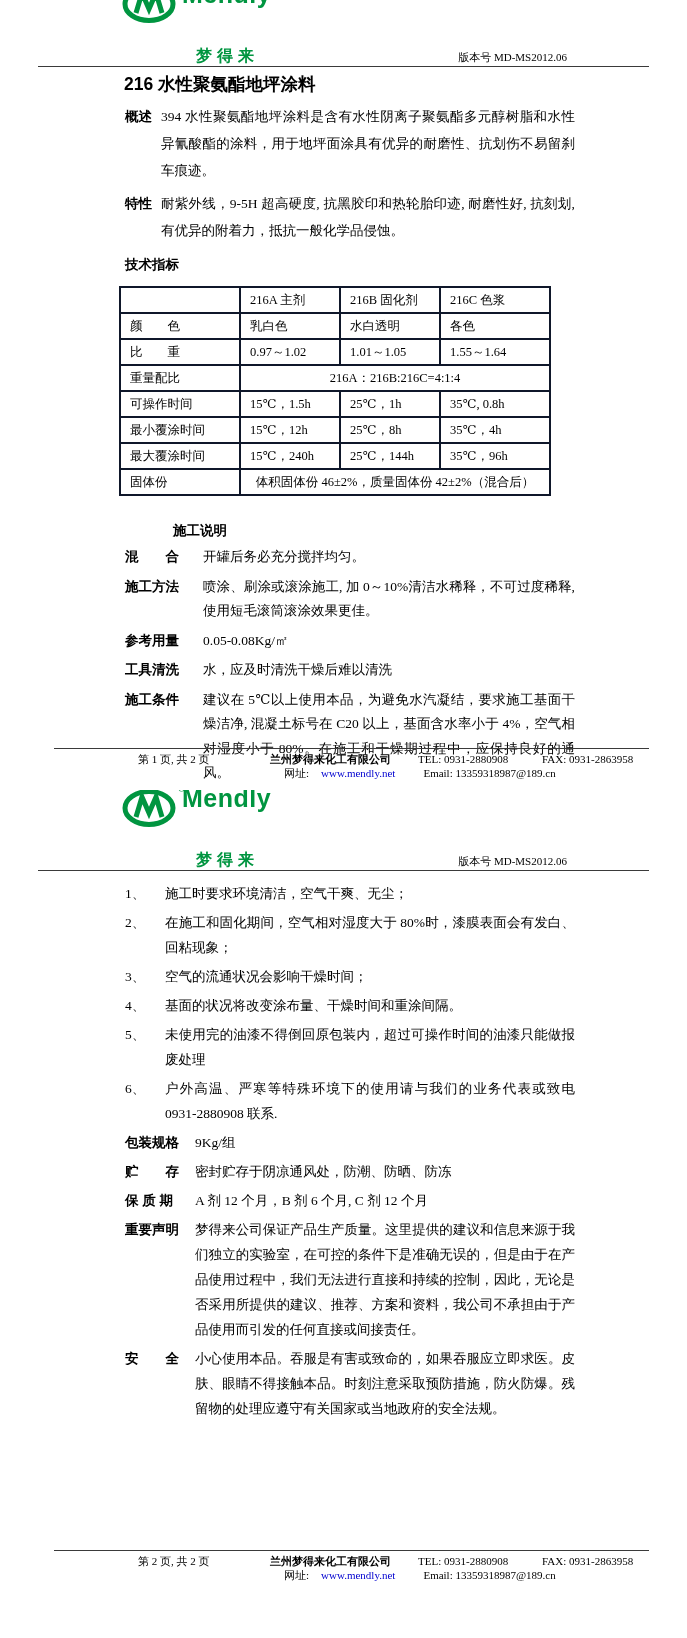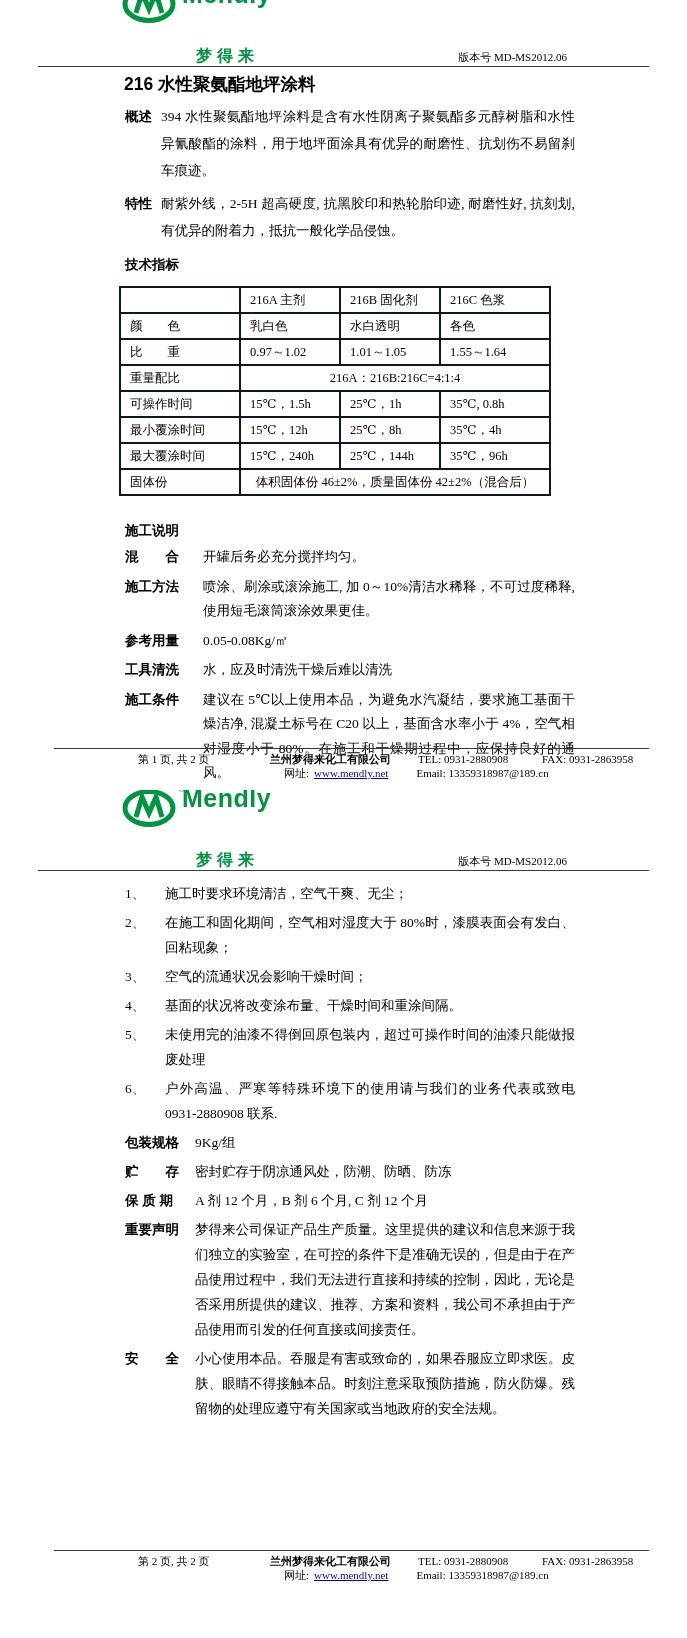--- a/index.html
+++ b/index.html
@@ -35,39 +35,39 @@
   .otxt{flex:1;line-height:27px;}
 
   .heading{font-family:"Liberation Sans",sans-serif;font-weight:bold;font-size:13.5px;
            margin-top:12px;line-height:18px;text-align:left;}
 
   table{border-collapse:collapse;margin:12px 0 0 -6px;table-layout:fixed;}
   td{border:2px solid #0f172a;font-size:12.5px;height:24px;padding:0 2px 0 9px;
      vertical-align:middle;overflow:hidden;white-space:pre-wrap;text-align:left;}
   .td-span{text-align:center;padding-left:2px;}
 
-  .constr{margin-top:26px;}
+  .constr{margin-top:26px;margin-left:48px;}
   .crow{display:flex;margin-top:5px;}
   .clbl{font-family:"Liberation Sans",sans-serif;font-weight:bold;width:78px;
         flex:none;line-height:24.5px;white-space:pre-wrap;}
   .ctxt{flex:1;line-height:24.5px;}
 
   .notes-h{margin-top:9px;}
 
   
   .footer{position:absolute;left:16px;right:0;font-size:11px;line-height:14px;}
   #p1 .footer{top:748px;}
   #p2 .footer{top:760px;}
   .f-rule{border-top:1.2px solid #3a3a3a;margin:0 38px 3px;}
   .f-r1{display:flex;padding-left:122px;white-space:nowrap;}
   .f-page{width:132px;flex:none;}
   .f-co{width:148px;flex:none;font-weight:bold;}
   .f-tel{width:124px;flex:none;}
   .f-r2{display:flex;padding-left:268px;white-space:nowrap;}
-  .f-weblink{color:#0000cf;text-decoration:underline;margin-left:5px;cursor:pointer;}
+  .f-weblink{color:#0000cf;margin-left:12px;cursor:pointer;}
   .f-email{margin-left:28px;}
 
   
   #p2 .hdr{padding-top:30px;}
   .nrow{display:flex;margin-top:4px;}
   .nnum{width:40px;flex:none;line-height:25px;}
   .ntxt{flex:1;line-height:25px;}
   .irow{display:flex;margin-top:4px;}
   .ilbl{font-family:"Liberation Sans",sans-serif;font-weight:bold;width:70px;
         flex:none;line-height:25px;white-space:pre-wrap;}
@@ -100,21 +100,21 @@
 
   <div class="content">
 
     <div class="orow">
       <span class="olbl">概述</span>
       <span class="otxt">394 水性聚氨酯地坪涂料是含有水性阴离子聚氨酯多元醇树脂和水性异氰酸酯的涂料，用于地坪面涂具有优异的耐磨性、抗划伤不易留刹车痕迹。</span>
     </div>
 
     <div class="orow">
       <span class="olbl">特性</span>
-      <span class="otxt">耐紫外线，2-5H 超高硬度, 抗黑胶印和热轮胎印迹, 耐磨性好, 抗刻划, 有优异的附着力，抵抗一般化学品侵蚀。</span>
+      <span class="otxt">耐紫外线，9-5H 超高硬度, 抗黑胶印和热轮胎印迹, 耐磨性好, 抗刻划, 有优异的附着力，抵抗一般化学品侵蚀。</span>
     </div>
 
     <div class="heading">技术指标</div>
 
     <table>
       <colgroup>
           <col style="width:120px">
           <col style="width:100px">
           <col style="width:100px">
           <col style="width:110px">

